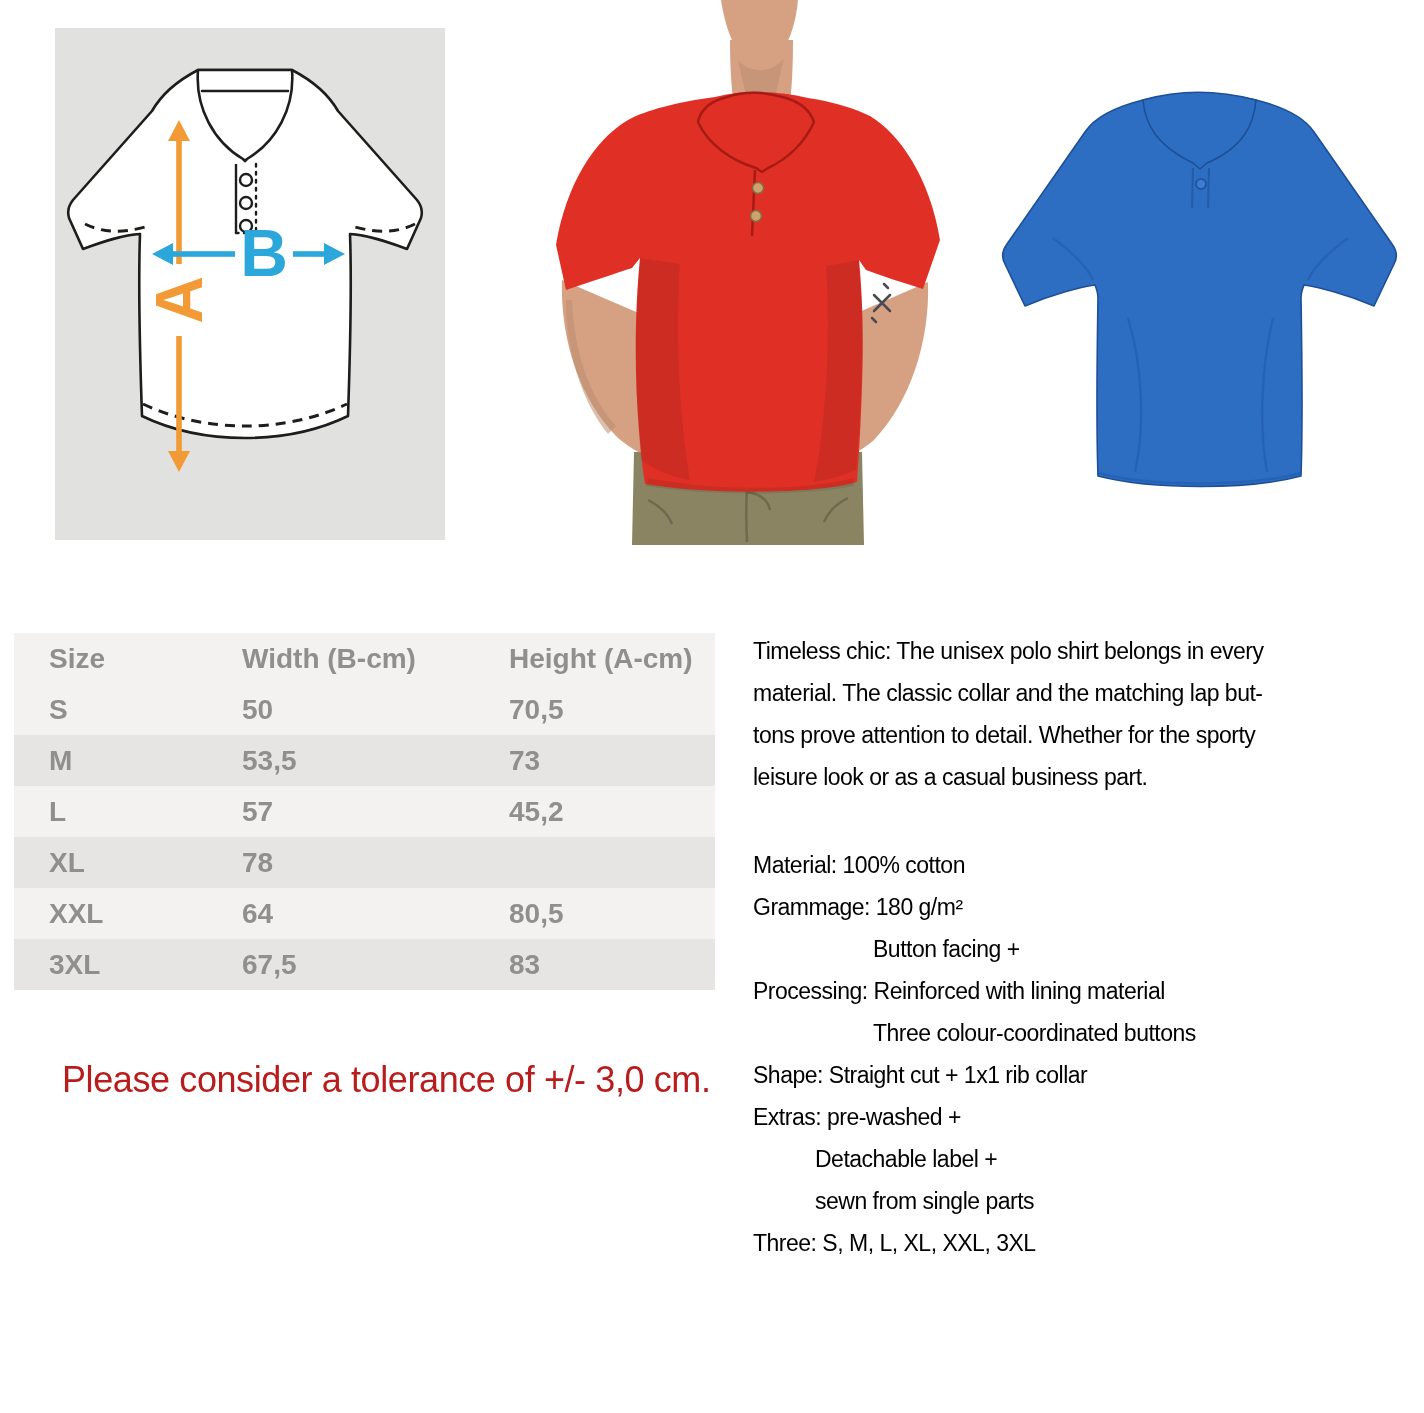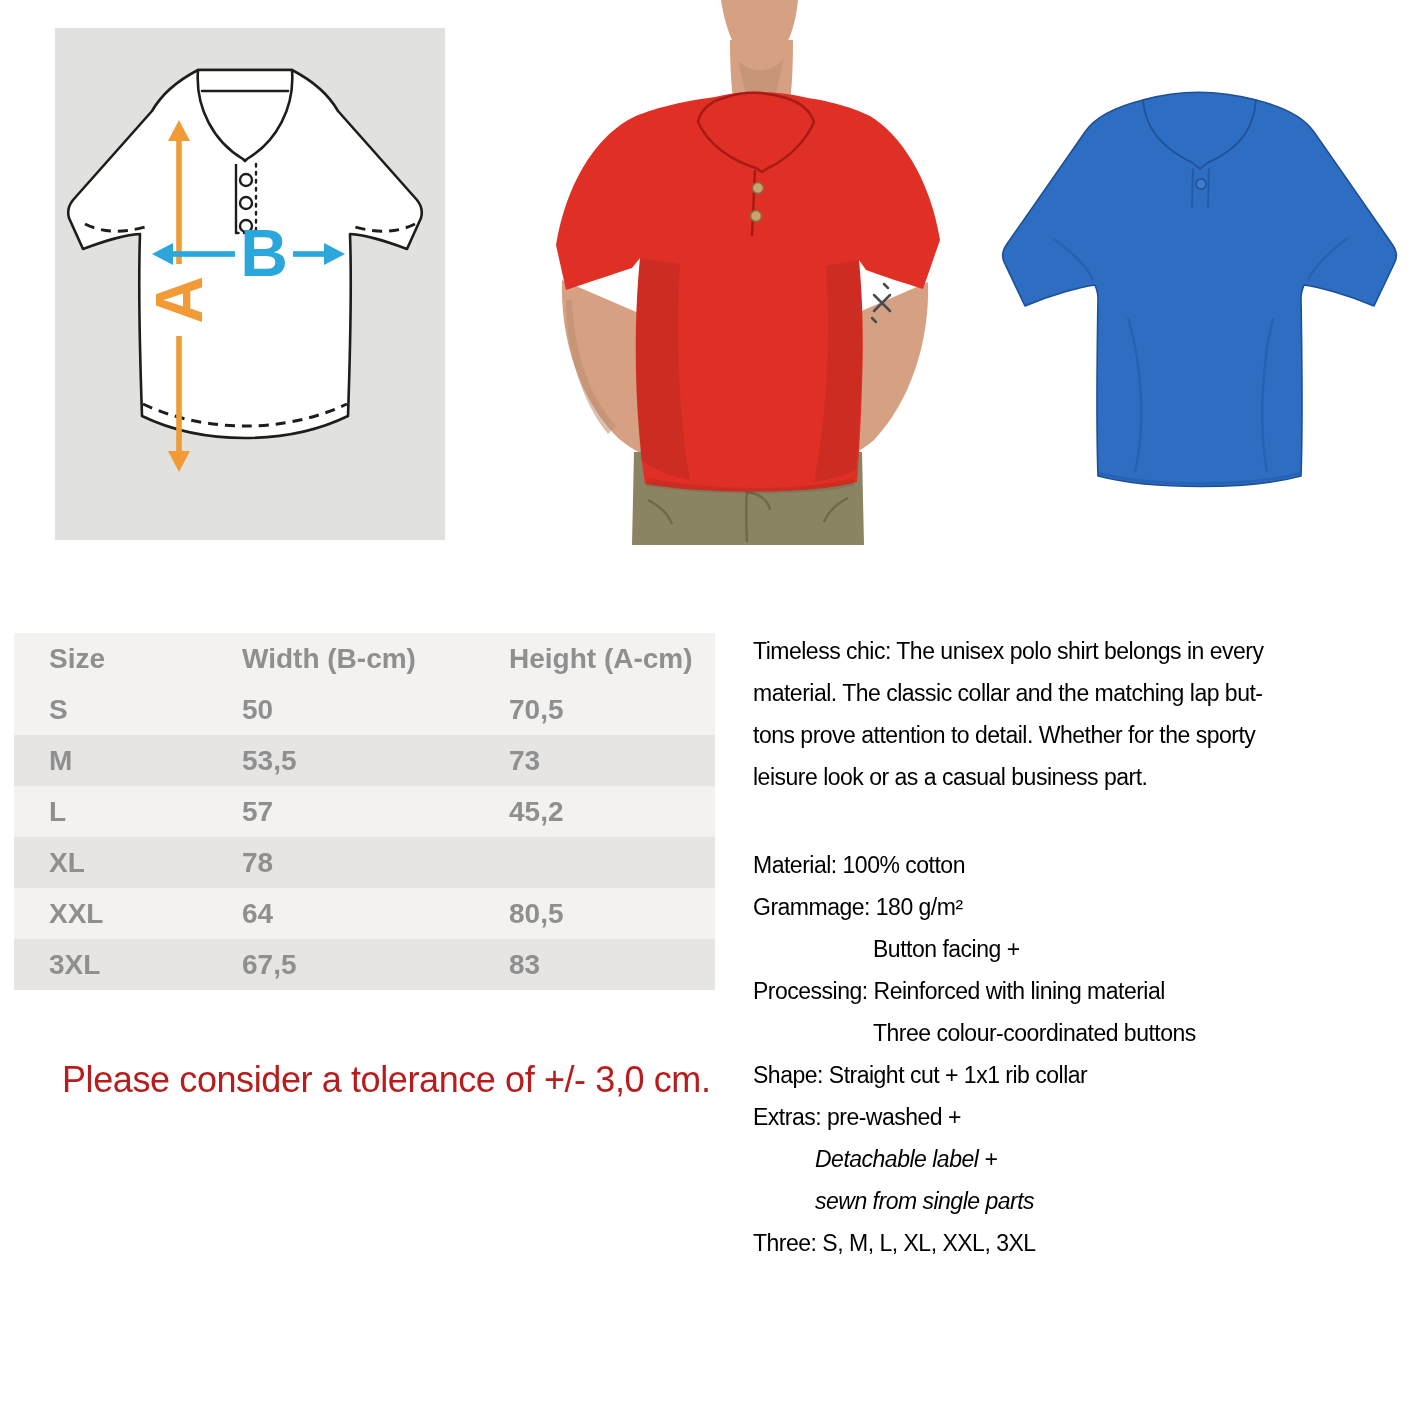--- a/index.html
+++ b/index.html
@@ -29,21 +29,21 @@
     position:absolute;left:18px;top:1059px;font-size:36px;letter-spacing:-0.4px;color:#b91c1c;margin-left:44px;
   }
   
   .description{
     position:absolute;left:753px;top:630px;width:665px;
     font-size:23px;letter-spacing:-0.5px;color:#000000;
   }
   .description .line{line-height:42px;white-space:nowrap;}
   .description .spacer{height:46px;}
   .description .indent-1{padding-left:120px;}
-  .description .indent-2{padding-left:62px;font-style:italic;}
+  .description .indent-2{padding-left:62px;}
 </style>
 </head>
 <body>
 
 <div id="canvas">
 
   <div class="diagram-box">
     <svg viewBox="0 0 390 512">
 
       <g fill="#ffffff" stroke="#1d1d1b" stroke-width="2.6" stroke-linejoin="round" stroke-linecap="round">

